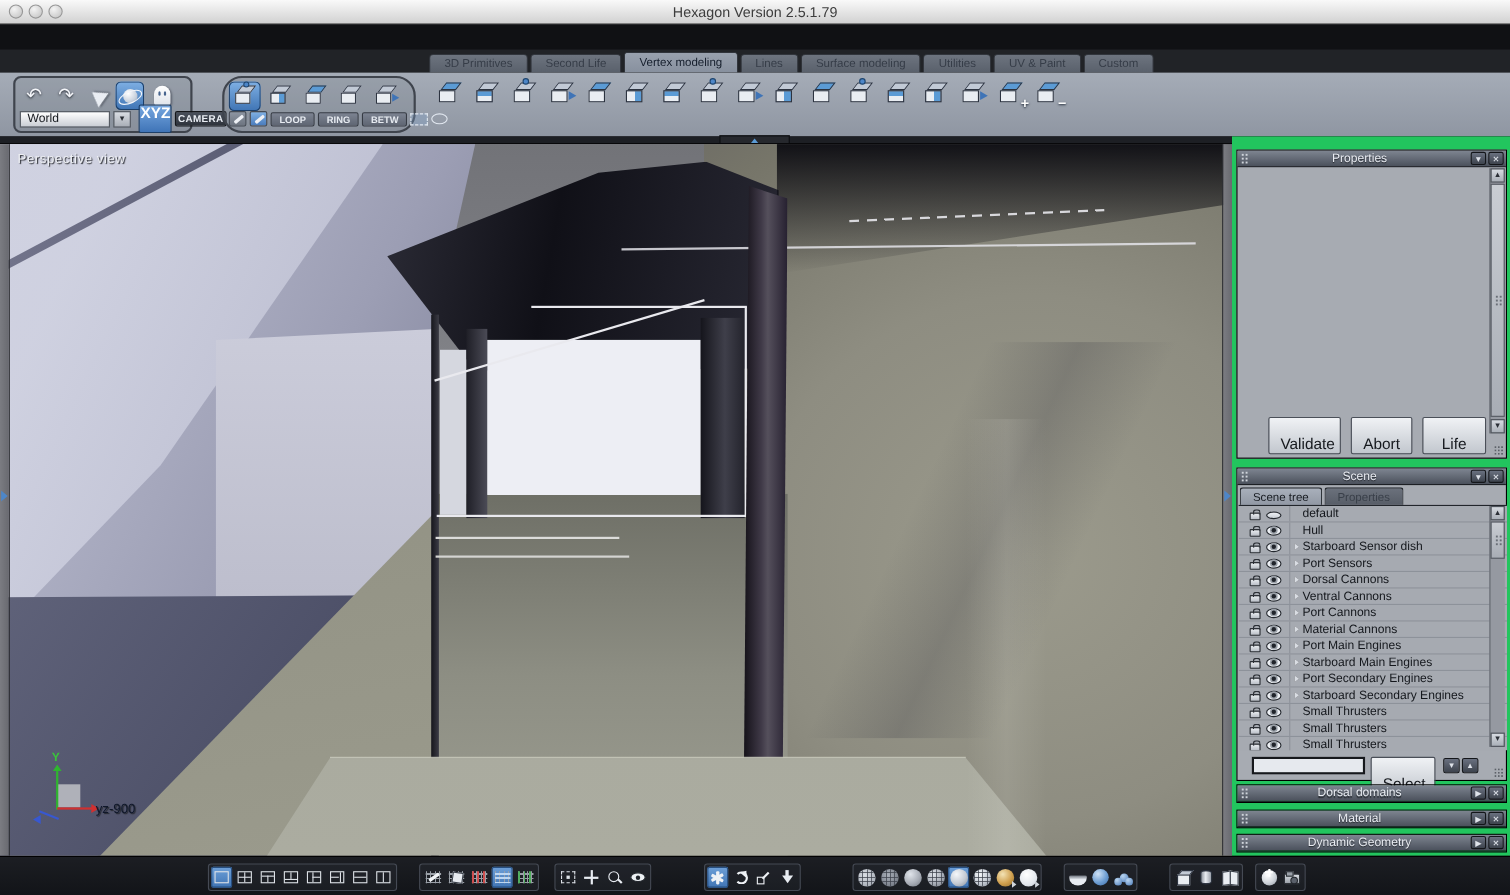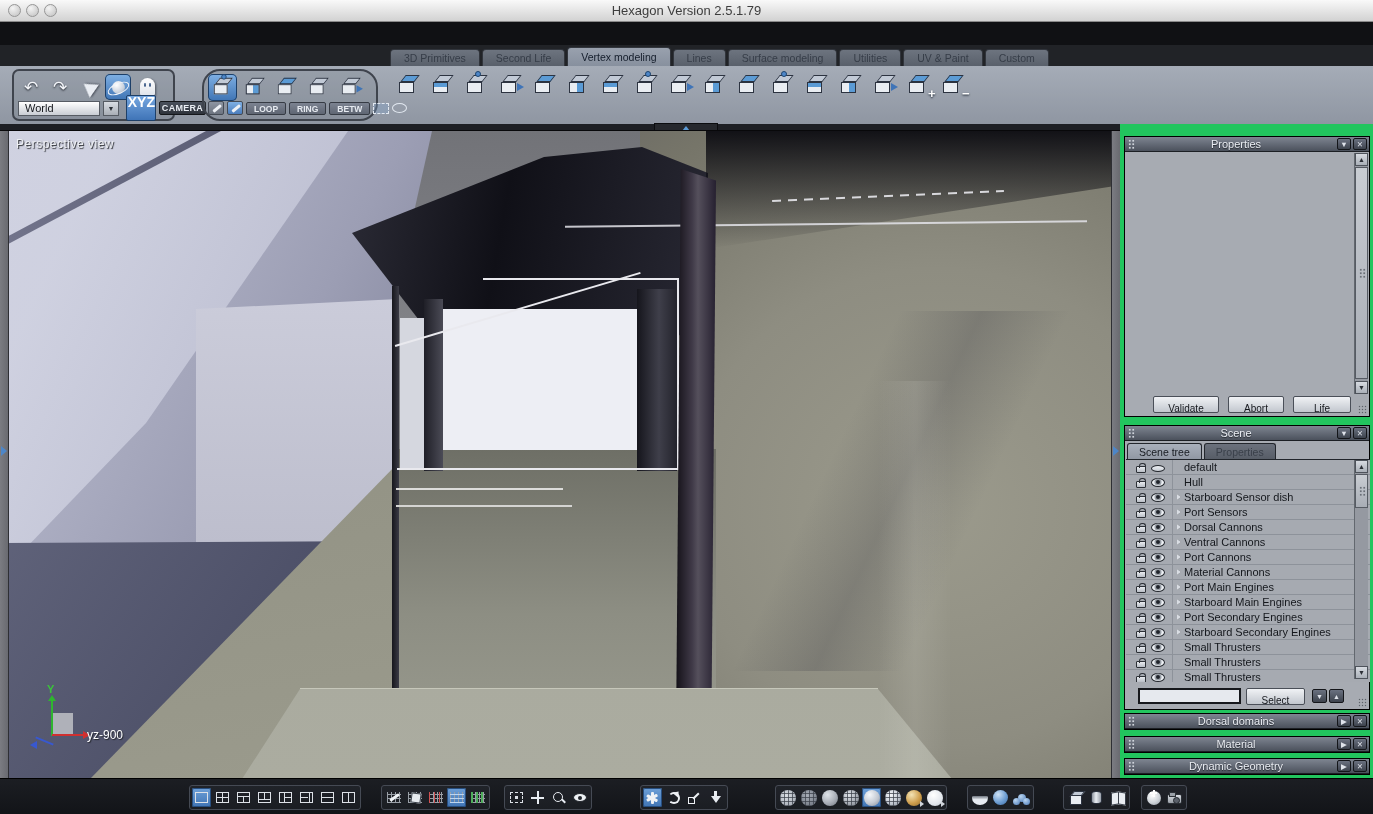--- a/index.html
+++ b/index.html
@@ -149,21 +149,21 @@
   
   .gizmo{position:absolute;left:30px;top:560px;width:140px;height:70px;}
   .gz-sq{position:absolute;left:22px;top:22px;width:21px;height:21px;background:#b4b6bd;opacity:.95;}
   .gz-y{position:absolute;left:21px;top:10px;width:2px;height:35px;background:#2fb52f;}
   .gz-yh{position:absolute;left:18px;top:4px;border-bottom:6px solid #2fb52f;border-left:4px solid transparent;border-right:4px solid transparent;}
   .gz-ylbl{position:absolute;left:17px;top:-8px;color:#3ac43a;font-size:11px;font-weight:bold;}
   .gz-x{position:absolute;left:22px;top:43px;width:32px;height:2px;background:#d03030;}
   .gz-xh{position:absolute;left:53px;top:40px;border-left:7px solid #d03030;border-top:4px solid transparent;border-bottom:4px solid transparent;}
   .gz-z{position:absolute;left:5px;top:49px;width:19px;height:2px;background:#3858d0;transform:rotate(22deg);}
   .gz-zh{position:absolute;left:0px;top:50px;border-right:7px solid #3858d0;border-top:4px solid transparent;border-bottom:4px solid transparent;}
-  .gz-cap{position:absolute;left:57px;top:37px;color:#ffffff;font-size:12px;text-shadow:1px 1px 1px #23262c;}
+  .gz-cap{position:absolute;left:57px;top:37px;color:#0f172a;font-size:12px;text-shadow:1px 1px 1px #23262c;}
 
   
   .rcol{position:absolute;left:1120px;top:124px;width:253px;height:654px;background:#22c55e;}
   .panel{position:absolute;left:4px;width:246px;border:1px solid #000;background:#a7abb2;}
   .panel-h{height:15px;background:linear-gradient(#7e8591,#4b515c);border-bottom:1px solid #1c1f24;
     display:flex;align-items:center;position:relative;}
   .grip{width:7px;height:11px;margin-left:3px;
     background-image:radial-gradient(circle,#cfd4db 36%,rgba(0,0,0,.35) 44%,transparent 50%);background-size:3.5px 3.5px;}
   .ph-title{flex:1;text-align:center;font-size:11px;color:#e9ecf2;text-shadow:0 1px 1px #22262c;}
   .ph-btn{width:14px;height:12px;margin-right:2px;background:linear-gradient(#6a7starte,#3d434d);
@@ -172,21 +172,21 @@
   #p-props{top:12px;height:281px;}
   .vsb{position:absolute;right:1px;width:14px;background:#9599a1;border-left:1px solid #63686f;}
   .vsb .sbtn{position:absolute;left:0;right:0;height:13px;background:linear-gradient(#d7dbe1,#aab0b8);
     border:1px solid #4e535b;font-size:7px;text-align:center;line-height:11px;color:#2b2f36;}
   .vsb .up{top:0;} .vsb .down{bottom:0;}
   .vsb .thumb{position:absolute;left:0;right:0;background:linear-gradient(#c9cdd3,#a8adb5);border:1px solid #565b63;}
   .dots{position:absolute;left:3px;top:50%;width:7px;height:11px;margin-top:-5px;
     background-image:radial-gradient(circle,#6a6f77 36%,transparent 46%);background-size:3.5px 3.5px;}
   .props-footer{position:absolute;left:0;bottom:3px;width:100%;display:flex;gap:9px;padding-left:28px;}
   .pbtn{background:linear-gradient(#f0f2f5,#c2c7ce);border:1px solid #4a4f58;border-radius:2px;
-    font-size:10px;color:#15181d;height:17px;padding:4px 10px;line-height:15px;text-align:center;}
+    font-size:14px;color:#15181d;height:17px;padding:16px 10px;line-height:15px;text-align:center;}
   .rgrip{position:absolute;right:2px;bottom:2px;width:9px;height:9px;
     background-image:radial-gradient(circle,#5c6168 40%,transparent 48%);background-size:3px 3px;}
   #p-scene{top:301px;height:285px;}
   .sctabs{position:absolute;left:2px;top:17px;display:flex;gap:2px;}
   .sctab{height:16px;padding:0 11px;font-size:10.5px;line-height:16px;border:1px solid #23272d;border-bottom:none;
     border-radius:3px 3px 0 0;background:linear-gradient(#6b717c,#575d67);color:#3a404a;}
   .sctab.sel{background:linear-gradient(#a9b0bb,#9198a4);color:#171b21;}
   .tree{position:absolute;left:1px;top:33px;width:244px;height:223px;background:#a6aab1;overflow:hidden;border-top:1px solid #21252b;}
   .trow{display:flex;align-items:center;height:15px;border-bottom:1px solid #8d929a;padding-left:10px;}
   .lk{width:10px;height:7px;background:linear-gradient(#e9ecf0,#b9bec6);border:1px solid #2c3036;border-radius:1px;

